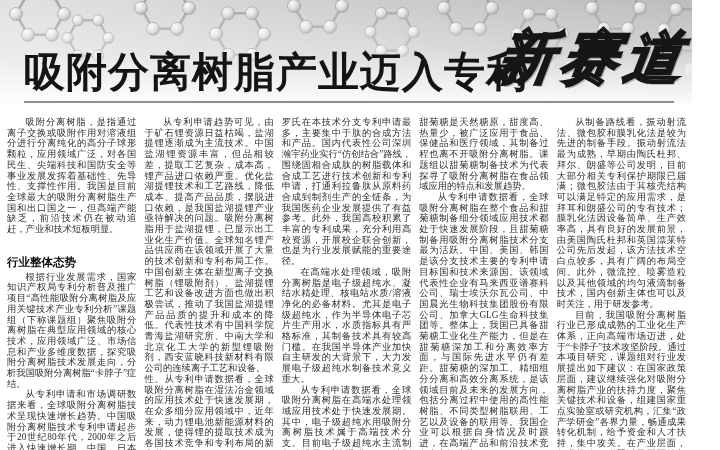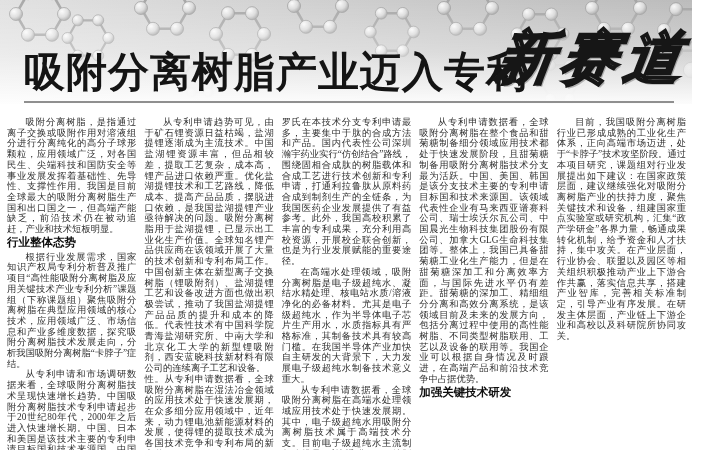--- a/index.html
+++ b/index.html
@@ -45,21 +45,21 @@
   .col {
     flex:1 1 0; overflow:hidden;
     font-size:9.3px; line-height:10.7px; color:#2e2e2e;
     text-align:justify;
   }
   .para { text-indent:2em; }
   .para.no-indent { text-indent:0; }
   .subhead {
     font-family:"Liberation Sans","DejaVu Sans",sans-serif;
     font-weight:bold; font-size:11.5px; line-height:14px; color:#0d0d0d;
-    margin:0 0 3px; text-indent:0;
+    margin:20px 0 3px; text-indent:0;
   }
 </style>
 </head>
 <body>
 
 <div class="page">
 
   <div class="masthead">
     <svg width="720" height="104" viewBox="0 0 720 104" aria-hidden="true">
       <defs>
@@ -116,23 +116,25 @@
       <p class="para">在生物医药领域，吸附分离树脂对药品质量、产率和成本影响重大，涉及生物药、化学药和植物提取药三大细分应用领域，13个技术分支。从专利申请数据看，全球吸附分离树脂在生物医药领域应用技术处于快速发展期。</p>
     </div>
 
     <div class="col">
       <p class="para no-indent">罗氏在本技术分支专利申请最多，主要集中于肽的合成方法和产品。国内代表性公司深圳瀚宇药业实行“仿创结合”路线，围绕固相合成肽的树脂载体和合成工艺进行技术创新和专利申请，打通利拉鲁肽从原料药合成到制剂生产的全链条，为我国医药企业发展提供了有益参考。此外，我国高校积累了丰富的专利成果，充分利用高校资源，开展校企联合创新，也是为行业发展赋能的重要途径。</p>
       <p class="para">在高端水处理领域，吸附分离树脂是电子级超纯水、凝结水精处理、核电站水质/溶液净化的必备材料。尤其是电子级超纯水，作为半导体电子芯片生产用水，水质指标具有严格标准，其制备技术具有较高门槛。在我国半导体产业加快自主研发的大背景下，大力发展电子级超纯水制备技术意义重大。</p>
       <p class="para">从专利申请数据看，全球吸附分离树脂在高端水处理领域应用技术处于快速发展期。其中，电子级超纯水用吸附分离树脂技术属于高端技术分支。目前电子级超纯水主流制备路线是“反渗透膜+EDI+精制混床+超滤膜……”等多技术联用模式，其中精制混床是核心部件，而均粒吸附分离树脂是精制混床的主要填料。从本技术主要申请人的专利申请数量来看，各创新主体集中度不高，未形成稳固的竞争格局。</p>
     </div>
 
     <div class="col">
+      <p class="para no-indent">甜菊糖是天然糖原，甜度高、热量少，被广泛应用于食品、保健品和医疗领域，其制备过程也离不开吸附分离树脂。课题组以甜菊糖制备技术为代表探寻了吸附分离树脂在食品领域应用的特点和发展趋势。</p>
       <p class="para">从专利申请数据看，全球吸附分离树脂在整个食品和甜菊糖制备细分领域应用技术都处于快速发展阶段，且甜菊糖制备用吸附分离树脂技术分支最为活跃。中国、美国、韩国是该分支技术主要的专利申请目标国和技术来源国。该领域代表性企业有马来西亚谱赛科公司、瑞士埃沃尔瓦公司、中国晨光生物科技集团股份有限公司、加拿大GLG生命科技集团等。整体上，我国已具备甜菊糖工业化生产能力，但是在甜菊糖深加工和分离效率方面，与国际先进水平仍有差距。甜菊糖的深加工、精细组分分离和高效分离系统，是该领域目前及未来的发展方向，包括分离过程中使用的高性能树脂、不同类型树脂联用、工艺以及设备的联用等。我国企业可以根据自身情况及时跟进，在高端产品和前沿技术竞争中占据优势。</p>
       <p class="subhead">加强关键技术研发</p>
 
     </div>
 
     <div class="col">
+      <p class="para">从制备路线看，振动射流法、微包胶和膜乳化法是较为先进的制备手段。振动射流法最为成熟，早期由陶氏杜邦、拜尔、朗盛等公司发明，目前大部分相关专利保护期限已届满；微包胶法由于其核壳结构可以满足特定的应用需求，是拜耳和朗盛公司的专有技术；膜乳化法因设备简单、生产效率高，具有良好的发展前景，由美国陶氏杜邦和英国漂莱特公司先后发起，该方法技术空白点较多，具有广阔的布局空间。此外，微流控、喷雾造粒以及其他领域的均匀液滴制备技术，国内创新主体也可以及时关注，用于研发参考。</p>
       <p class="para">目前，我国吸附分离树脂行业已形成成熟的工业化生产体系，正向高端市场迈进，处于“卡脖子”技术攻坚阶段。通过本项目研究，课题组对行业发展提出如下建议：在国家政策层面，建议继续强化对吸附分离树脂产业的扶持力度，聚焦关键技术和设备，组建国家重点实验室或研究机构，汇集“政产学研金”各界力量，畅通成果转化机制，给予资金和人才扶持，集中攻关。在产业层面，行业协会、联盟以及园区等相关组织积极推动产业上下游合作共赢，落实信息共享，搭建产业智库，完善相关标准制定，引导产业有序发展。在研发主体层面，产业链上下游企业和高校以及科研院所协同攻关。</p>
     </div>
 
   </div>
 </div>
 
 </body></html>

